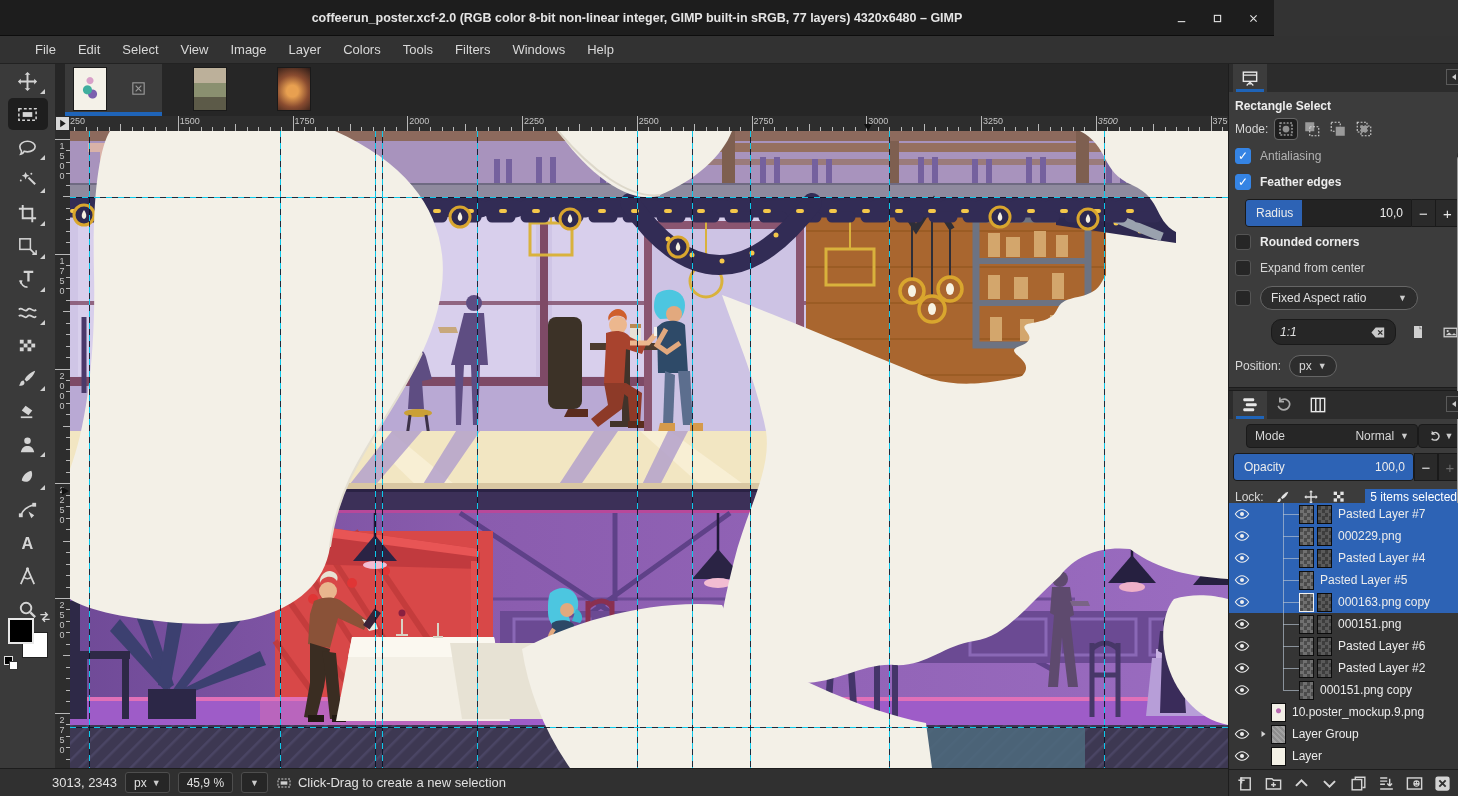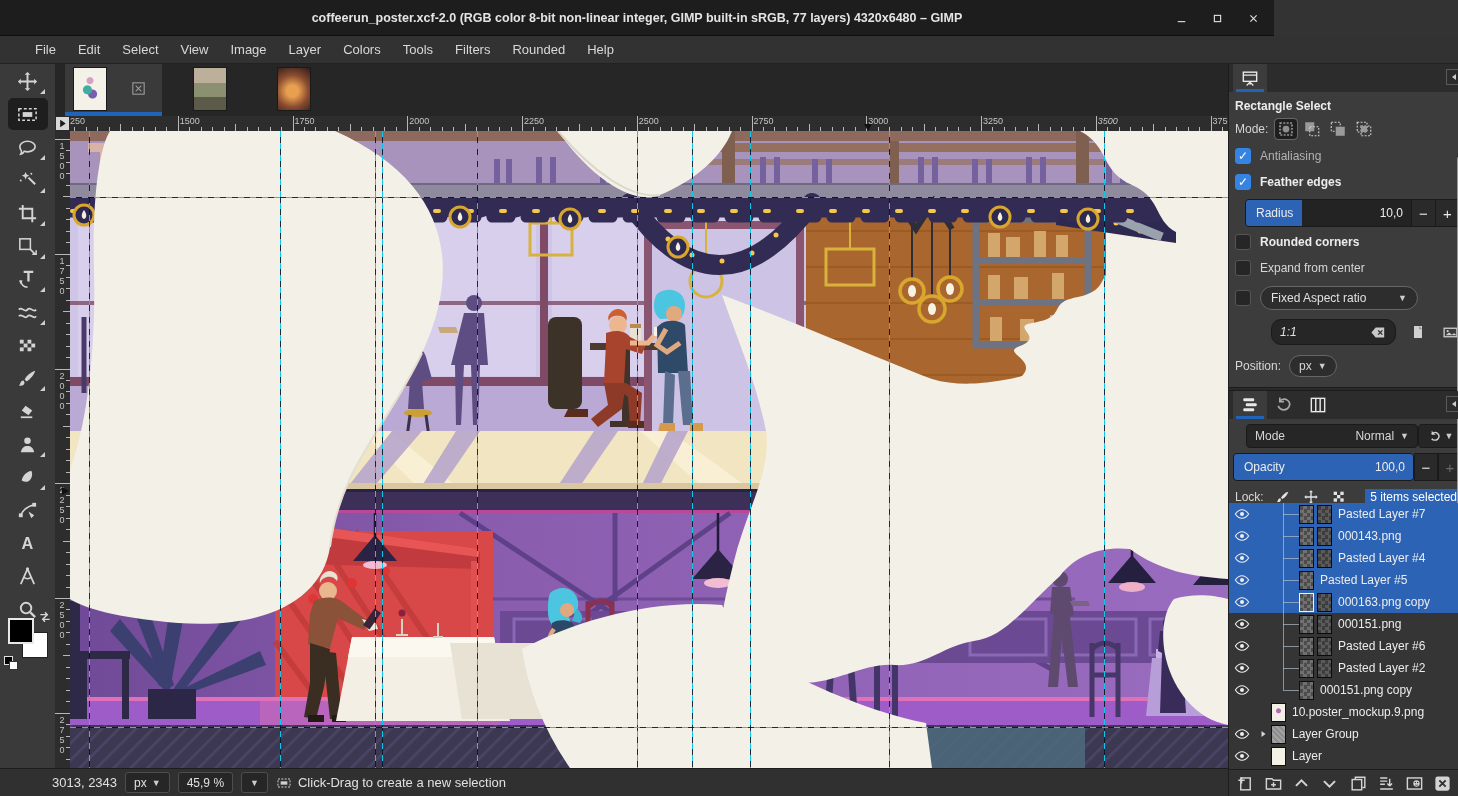--- a/index.html
+++ b/index.html
@@ -181,21 +181,21 @@
   <div class="menubar" id="menubar">
       <span class="menu-item">File</span>
       <span class="menu-item">Edit</span>
       <span class="menu-item">Select</span>
       <span class="menu-item">View</span>
       <span class="menu-item">Image</span>
       <span class="menu-item">Layer</span>
       <span class="menu-item">Colors</span>
       <span class="menu-item">Tools</span>
       <span class="menu-item">Filters</span>
-      <span class="menu-item">Rounded</span>
+      <span class="menu-item">Windows</span>
       <span class="menu-item">Help</span>
     </div>
 
   <div class="toolbox" id="toolbox">
       <div class="tool grouped">
         <svg viewBox="0 0 24 24" xmlns="http://www.w3.org/2000/svg">
           <path d="M12 2 15 5H13V11H19V9l3 3-3 3v-2H13v6h2l-3 3-3-3h2v-6H5v2l-3-3 3-3v2h6V5H9Z" fill="#d4d4d4"></path>
         </svg>
       </div>
       <div class="tool active">
@@ -1128,21 +1128,21 @@
               <path d="M2 12c3-4.5 6.5-6.5 10-6.5S19 7.5 22 12c-3 4.5-6.5 6.5-10 6.5S5 16.5 2 12Z" fill="none" stroke="#efefef" stroke-width="1.6"></path>
               <circle cx="12" cy="12" r="3" fill="#efefef"></circle>
             </svg>
           </span>
           <span class="tree">
             <span class="trunk"></span>
             <span class="branch"></span>
           </span>
           <span class="lthumb "></span>
           <span class="lthumb dark"></span>
-          <span class="lname">000143.png</span>
+          <span class="lname">000229.png</span>
         </div>
         <div class="lrow sel">
           <span class="eye">
             <svg width="16" height="16" viewBox="0 0 24 24">
               <path d="M2 12c3-4.5 6.5-6.5 10-6.5S19 7.5 22 12c-3 4.5-6.5 6.5-10 6.5S5 16.5 2 12Z" fill="none" stroke="#efefef" stroke-width="1.6"></path>
               <circle cx="12" cy="12" r="3" fill="#efefef"></circle>
             </svg>
           </span>
           <span class="tree">
             <span class="trunk"></span>

